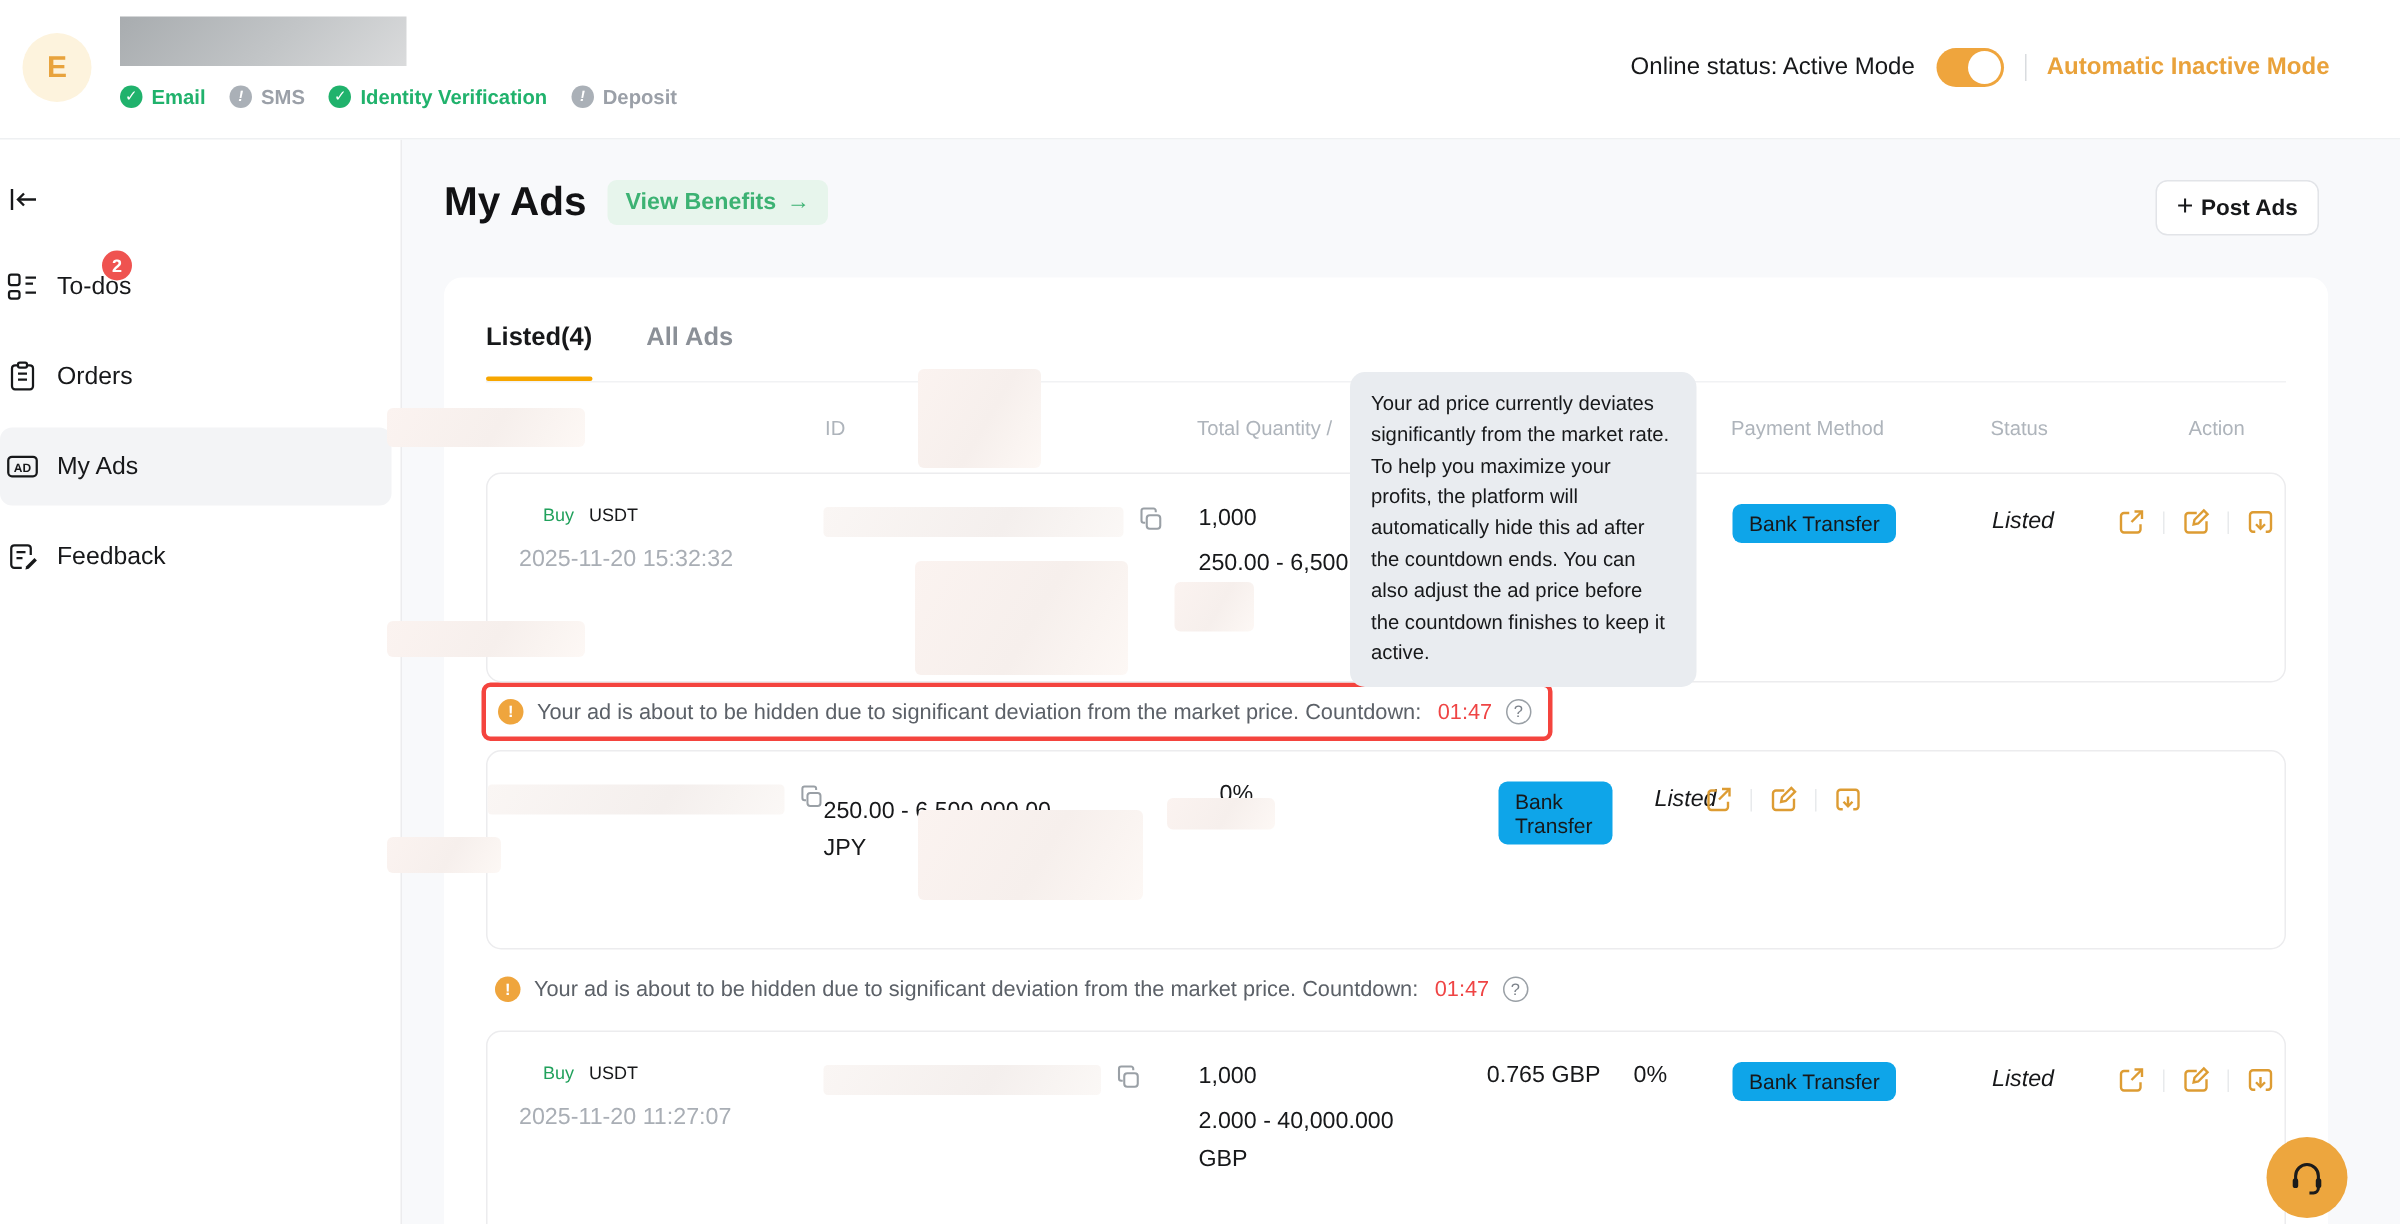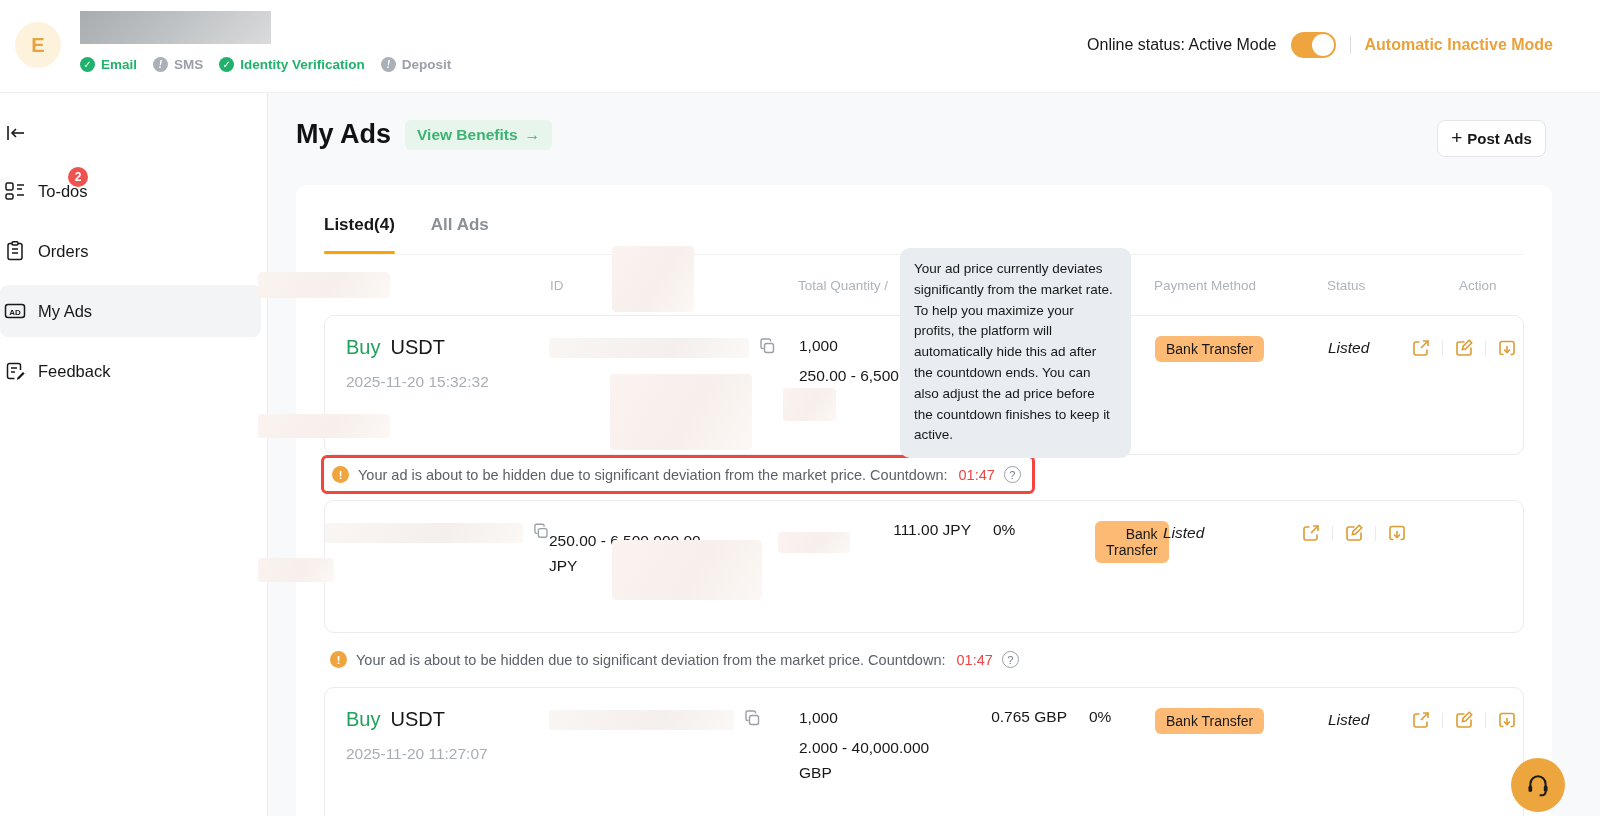--- a/index.html
+++ b/index.html
@@ -42,33 +42,33 @@
   .tab { position:relative; font-size:17px; font-weight:bold; cursor:pointer; padding-bottom:18px; }
   .tab.active { color:#17181a; }
   .tab.active .underline { position:absolute; left:0; right:0; bottom:0; height:3px; background:#f7a600; border-radius:2px; }
   .tab.inactive { color:#8b9097; }
   .grid-row { display:grid; grid-template-columns:224px 250px 180px 96px 60px 165px 110px 1fr; }
   .thead { height:60px; align-items:center; color:#aeb4bb; font-size:13.5px; }
   .th-id { padding-left:2px; } .th-pay { padding-left:20px; } .th-status { padding-left:28px; } .th-action { padding-left:50px; }
   .ad-box { border:1px solid #ececee; border-radius:10px; padding-top:20px; position:relative; }
   .ad-box.h1 { height:140px; } .ad-box.h2 { height:133px; } .ad-box.h3 { height:160px; }
   .c1 { padding-left:21px; }
-  .side-line { font-size:20px; }
+  .side-line { font-size:12px;margin-left:16px; }
   .side-buy { color:#21a15c; } .side-sell { color:#e5544b; }
   .asset { color:#17181a; margin-left:10px; }
   .ad-date { color:#a9aeb5; font-size:15.5px; margin-top:14px; }
   .id-cell { display:flex; align-items:flex-start; gap:10px; padding-top:2px; }
   .id-redact { width:200px; height:20px; border-radius:3px; background:linear-gradient(120deg,#faf6f4 0%,#f4efed 60%,#fbf8f6 100%); }
   .qty-cell { font-size:15.5px; line-height:20px; }
   .qty-line { margin-bottom:10px; }
   .limit-line { margin-bottom:5px; }
   .price-cell { text-align:right; padding-right:8px; font-size:15.5px; }
   .dev-cell { padding-left:14px; font-size:15.5px; }
   .pay-cell { padding-left:20px; }
-  .pay-tag { display:inline-block; background:#fdba74; border-radius:6px; padding:5px 11px; font-size:14px; color:#17181a;text-align:right; }
+  .pay-tag { display:inline-block; background:#0ea5e9; border-radius:6px; padding:5px 11px; font-size:14px; color:#17181a; }
   .status-cell { padding-left:28px; font-size:15.5px; padding-top:3px;font-style:italic; }
   .action-cell { display:flex; align-items:flex-start; gap:0; padding-top:1px; }
   .action-btn { width:22px; height:22px; cursor:pointer; display:flex; align-items:center; justify-content:center; }
   .act-div { width:1px; height:15px; background:#e8eaec; margin:4px 10px 0; }
   .warn-row { display:flex; align-items:center; gap:9px; font-size:14.5px; color:#5c6168; padding:0 0 0 6px; height:29px; }
   .warn-icon { width:17px; height:17px; border-radius:50%; background:#efa53d; color:#fff; font-size:11px; font-weight:bold; display:inline-flex; align-items:center; justify-content:center; flex:0 0 auto; }
   .countdown { color:#ef4444; font-weight:400; margin-left:2px; }
   .help-icon { width:17px; height:17px; border-radius:50%; border:1.3px solid #9aa0a6; color:#7c828a; font-size:11px; display:inline-flex; align-items:center; justify-content:center; cursor:pointer; }
   .warn-highlight { border:3px solid #f4443e; border-radius:6px; width:714px; padding:2px 6px 2px 2px; margin:0 0 6px -3px; }
   .warn-plain { margin:12px 0 13px 0; }
@@ -248,21 +248,20 @@
       <svg width="17" height="17" viewBox="0 0 17 17" fill="none" stroke="#9aa0a6" stroke-width="1.4">
           <rect x="5.5" y="5.5" width="9" height="9" rx="2"></rect>
           <path d="M11.5 3.5v-1a1.5 1.5 0 0 0-1.5-1.5H3.5A1.5 1.5 0 0 0 2 2.5V9a1.5 1.5 0 0 0 1.5 1.5h1"></path>
         </svg>
     </div>
     <div class="qty-cell">
       <div class="qty-line"></div>
       <div class="limit-line">250.00 - 6,500,000.00</div>
       <div>JPY</div>
     </div>
-    <div class="price-cell">111.00 JPY</div>
     <div class="dev-cell">0%</div>
     <div class="pay-cell"><span class="pay-tag">Bank Transfer</span></div>
     <div class="status-cell">Listed</div>
     <div class="action-cell">
       <span class="action-btn">
           <svg width="20" height="20" viewBox="0 0 20 20" fill="none" stroke="#dd9c33" stroke-width="1.6">
             <path d="M8.5 4H5a2 2 0 0 0-2 2v9a2 2 0 0 0 2 2h9a2 2 0 0 0 2-2v-3.5"></path>
             <path d="M12 3h5v5"></path>
             <path d="M17 3l-7 7"></path>
           </svg>

